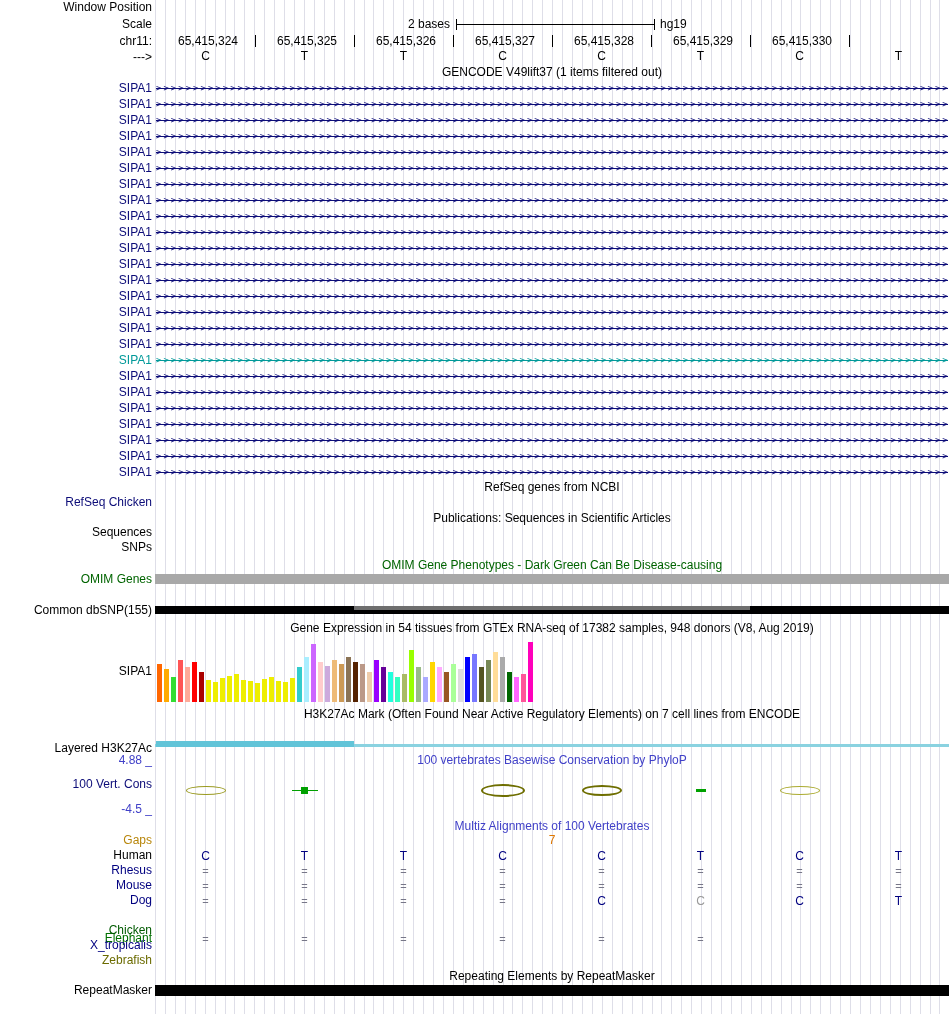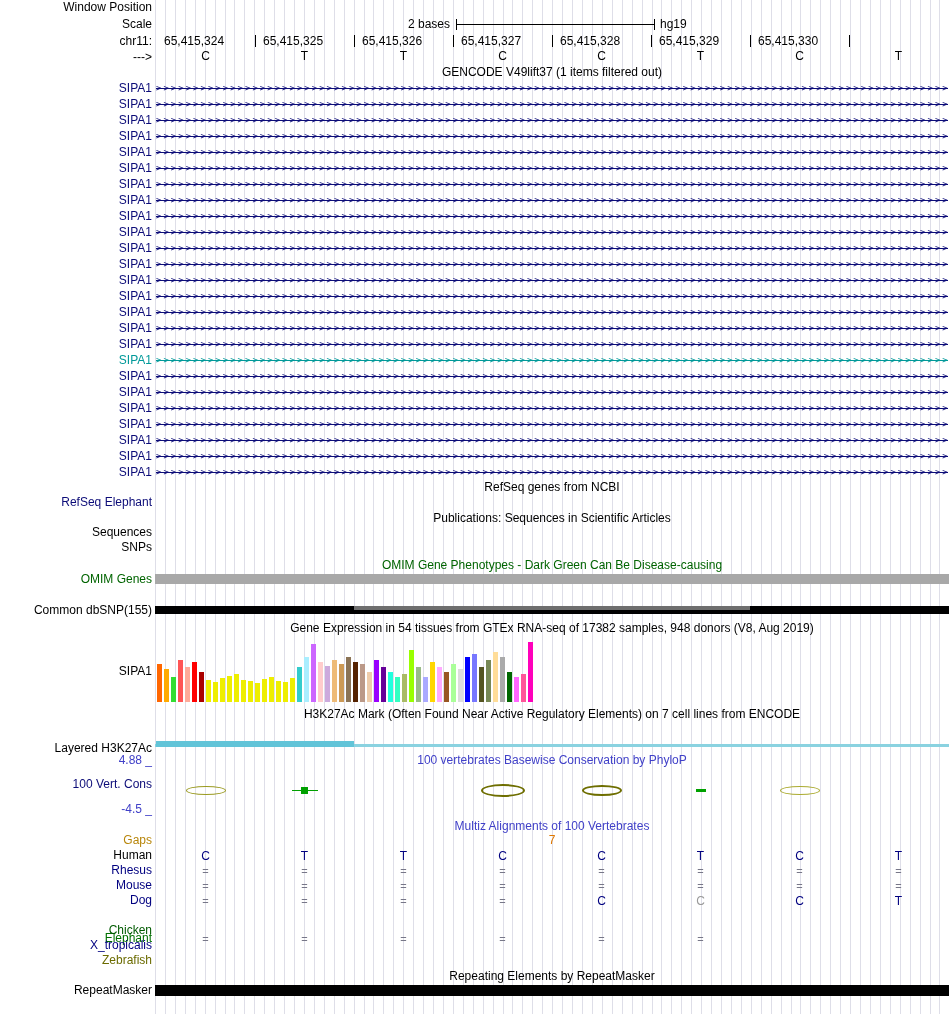--- a/index.html
+++ b/index.html
@@ -12,21 +12,21 @@
   .bar{position:absolute;left:155px;width:794px;}
   .navy{color:#0C0C78}.green{color:#006400}.blue{color:#4040C8}.orange{color:#B8860B}
   .titlebar{position:absolute;left:155px;top:1px;width:794px;height:14px;line-height:14px;
             display:flex;justify-content:center;gap:18px;font-size:12.5px;}
   .scaleval{position:absolute;left:340px;top:18px;width:110px;height:13px;line-height:13px;text-align:right;}
   .scalebar{position:absolute;left:456px;top:19px;width:197px;height:11px;
             border-left:1px solid #000;border-right:1px solid #000;
             background:linear-gradient(#000,#000) center/100% 1px no-repeat;}
   .scaleasm{position:absolute;left:660px;top:18px;height:13px;line-height:13px;}
   #coord-row{position:absolute;left:0;top:35px;width:950px;height:13px;}
-  .coordlab{position:absolute;top:0;width:88px;height:12px;line-height:12px;text-align:left;}
+  .coordlab{position:absolute;top:0;width:88px;height:12px;line-height:12px;text-align:center;}
   .coordtick{position:absolute;top:0;width:1px;height:12px;background:#000;}
   #base-row{position:absolute;left:0;top:50px;width:950px;height:13px;}
   .basechar{position:absolute;top:0;width:24px;height:13px;line-height:13px;text-align:center;}
   .txrow{position:absolute;left:0;width:950px;height:14px;}
   .tline{position:absolute;left:156px;top:6px;width:792px;height:1px;}
   .arrows{position:absolute;left:156px;top:0;width:792px;height:13px;line-height:13px;overflow:hidden;
           white-space:nowrap;font-family:"DejaVu Sans Mono",monospace;font-size:9px;letter-spacing:2px;}
   #gtex-chart{position:absolute;left:157px;top:638px;width:380px;height:64px;}
   .gbar{position:absolute;bottom:0;width:5px;}
   #phylop-marks{position:absolute;left:0;top:768px;width:950px;height:44px;}
@@ -204,21 +204,21 @@
         <div class="arrows" style="color: rgb(12, 12, 120);">&gt;&gt;&gt;&gt;&gt;&gt;&gt;&gt;&gt;&gt;&gt;&gt;&gt;&gt;&gt;&gt;&gt;&gt;&gt;&gt;&gt;&gt;&gt;&gt;&gt;&gt;&gt;&gt;&gt;&gt;&gt;&gt;&gt;&gt;&gt;&gt;&gt;&gt;&gt;&gt;&gt;&gt;&gt;&gt;&gt;&gt;&gt;&gt;&gt;&gt;&gt;&gt;&gt;&gt;&gt;&gt;&gt;&gt;&gt;&gt;&gt;&gt;&gt;&gt;&gt;&gt;&gt;&gt;&gt;&gt;&gt;&gt;&gt;&gt;&gt;&gt;&gt;&gt;&gt;&gt;&gt;&gt;&gt;&gt;&gt;&gt;&gt;&gt;&gt;&gt;&gt;&gt;&gt;&gt;&gt;&gt;&gt;&gt;&gt;&gt;&gt;&gt;&gt;&gt;&gt;&gt;&gt;&gt;&gt;&gt;</div>
       </div>
       <div class="txrow" style="top: 466px;">
         <div class="llabel" style="top: 0px; color: rgb(12, 12, 120);">SIPA1</div>
         <div class="tline" style="background: rgb(12, 12, 120);"></div>
         <div class="arrows" style="color: rgb(12, 12, 120);">&gt;&gt;&gt;&gt;&gt;&gt;&gt;&gt;&gt;&gt;&gt;&gt;&gt;&gt;&gt;&gt;&gt;&gt;&gt;&gt;&gt;&gt;&gt;&gt;&gt;&gt;&gt;&gt;&gt;&gt;&gt;&gt;&gt;&gt;&gt;&gt;&gt;&gt;&gt;&gt;&gt;&gt;&gt;&gt;&gt;&gt;&gt;&gt;&gt;&gt;&gt;&gt;&gt;&gt;&gt;&gt;&gt;&gt;&gt;&gt;&gt;&gt;&gt;&gt;&gt;&gt;&gt;&gt;&gt;&gt;&gt;&gt;&gt;&gt;&gt;&gt;&gt;&gt;&gt;&gt;&gt;&gt;&gt;&gt;&gt;&gt;&gt;&gt;&gt;&gt;&gt;&gt;&gt;&gt;&gt;&gt;&gt;&gt;&gt;&gt;&gt;&gt;&gt;&gt;&gt;&gt;&gt;&gt;&gt;&gt;</div>
       </div>
     </div>
 
   <div class="hdr" style="top:481px">RefSeq genes from NCBI</div>
-  <div class="llabel navy" style="top:496px">RefSeq Elephant</div>
+  <div class="llabel navy" style="top:496px">RefSeq Chicken</div>
 
   <div class="hdr" style="top:512px">Publications: Sequences in Scientific Articles</div>
   <div class="llabel" style="top:526px">Sequences</div>
   <div class="llabel" style="top:541px">SNPs</div>
 
   <div class="hdr green" style="top:559px">OMIM Gene Phenotypes - Dark Green Can Be Disease-causing</div>
   <div class="llabel green" style="top:573px">OMIM Genes</div>
   <div class="bar" style="top:574px;height:10px;background:#A8A8A8"></div>
 
   <div class="llabel" style="top:604px">Common dbSNP(155)</div>

